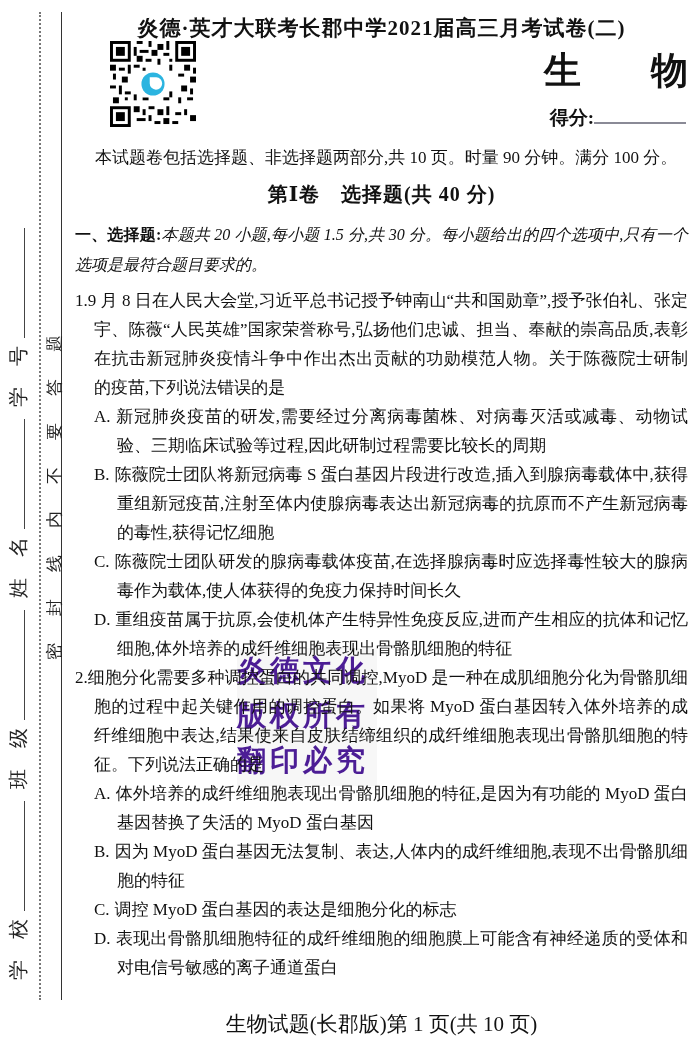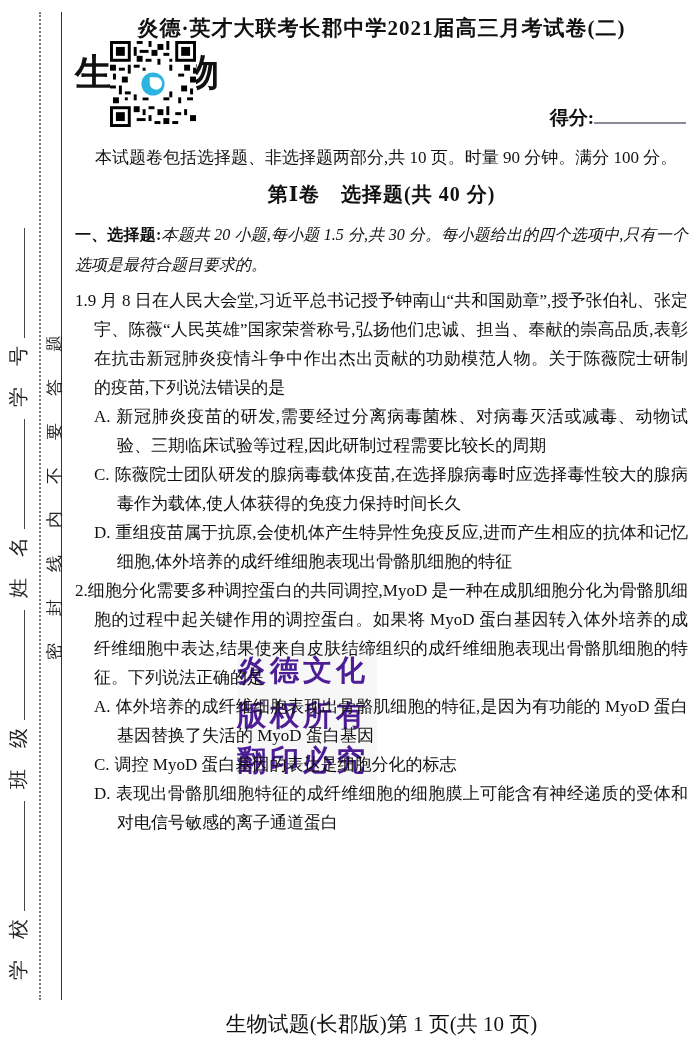--- a/index.html
+++ b/index.html
@@ -28,21 +28,21 @@
   .watermark{
     position:absolute;left:237px;top:648px;width:140px;height:138px;
     background:#f7f7f7;z-index:0;text-align:left;
     color:#4c1d95;font-size:29px;line-height:45px;letter-spacing:4px;
     font-weight:bold;
   }
   
   .main{position:absolute;left:75px;top:0;width:613px;z-index:1;}
   .exam-title{margin-top:14px;text-align:center;font-size:21px;font-weight:bold;letter-spacing:1px;}
   .qr-wrap{position:absolute;left:35px;top:41px;width:86px;height:86px;}
-  .subject-row{text-align:left;margin-top:8px;font-size:37px;font-weight:bold;height:46px;line-height:46px;}
+  .subject-row{text-align:right;margin-top:8px;font-size:37px;font-weight:bold;height:46px;line-height:46px;font-family:Liberation Mono, monospace;}
   .subject-row .gap{display:inline-block;width:70px;}
   .score-row{margin-top:8px;text-align:right;font-size:19px;height:28px;line-height:28px;padding-right:2px;}
   .score-label{font-weight:bold;}
   .score-line{display:inline-block;width:92px;height:14px;border-bottom:2px solid #8a8a96;}
   .intro{margin-top:12px;font-size:17px;line-height:27px;text-indent:20px;}
   .section-title{margin-top:10px;text-align:center;font-size:20px;font-weight:bold;letter-spacing:1px;}
   .part-head{margin-top:12px;font-size:16px;line-height:30px;text-align:justify;}
   .part-label{font-weight:bold;}
   .part-desc{font-style:italic;}
   .questions{margin-top:6px;}
@@ -176,35 +176,41 @@
   <div class="questions">
 
     <div class="question">
       <div class="q-stem">
         <span class="q-num">1.</span><span>9 月 8 日在人民大会堂,习近平总书记授予钟南山“共和国勋章”,授予张伯礼、张定宇、陈薇“人民英雄”国家荣誉称号,弘扬他们忠诚、担当、奉献的崇高品质,表彰在抗击新冠肺炎疫情斗争中作出杰出贡献的功勋模范人物。关于陈薇院士研制的疫苗,下列说法错误的是</span>
       </div>
       <div class="opt">
         <span class="opt-label">A.</span><span>新冠肺炎疫苗的研发,需要经过分离病毒菌株、对病毒灭活或减毒、动物试验、三期临床试验等过程,因此研制过程需要比较长的周期</span>
       </div>
       <div class="opt">
+        <span class="opt-label">B.</span><span>陈薇院士团队将新冠病毒 S 蛋白基因片段进行改造,插入到腺病毒载体中,获得重组新冠疫苗,注射至体内使腺病毒表达出新冠病毒的抗原而不产生新冠病毒的毒性,获得记忆细胞</span>
+      </div>
+      <div class="opt">
         <span class="opt-label">C.</span><span>陈薇院士团队研发的腺病毒载体疫苗,在选择腺病毒时应选择毒性较大的腺病毒作为载体,使人体获得的免疫力保持时间长久</span>
       </div>
       <div class="opt">
         <span class="opt-label">D.</span><span>重组疫苗属于抗原,会使机体产生特异性免疫反应,进而产生相应的抗体和记忆细胞,体外培养的成纤维细胞表现出骨骼肌细胞的特征</span>
       </div>
     </div>
 
     <div class="question">
       <div class="q-stem">
         <span class="q-num">2.</span><span>细胞分化需要多种调控蛋白的共同调控,MyoD 是一种在成肌细胞分化为骨骼肌细胞的过程中起关键作用的调控蛋白。如果将 MyoD 蛋白基因转入体外培养的成纤维细胞中表达,结果使来自皮肤结缔组织的成纤维细胞表现出骨骼肌细胞的特征。下列说法正确的是</span>
       </div>
       <div class="opt">
         <span class="opt-label">A.</span><span>体外培养的成纤维细胞表现出骨骼肌细胞的特征,是因为有功能的 MyoD 蛋白基因替换了失活的 MyoD 蛋白基因</span>
       </div>
       <div class="opt">
+        <span class="opt-label">B.</span><span>因为 MyoD 蛋白基因无法复制、表达,人体内的成纤维细胞,表现不出骨骼肌细胞的特征</span>
+      </div>
+      <div class="opt">
         <span class="opt-label">C.</span><span>调控 MyoD 蛋白基因的表达是细胞分化的标志</span>
       </div>
       <div class="opt">
         <span class="opt-label">D.</span><span>表现出骨骼肌细胞特征的成纤维细胞的细胞膜上可能含有神经递质的受体和对电信号敏感的离子通道蛋白</span>
       </div>
     </div>
 
   </div>
 
   <div class="footer">生物试题(长郡版)第 1 页(共 10 页)</div>

